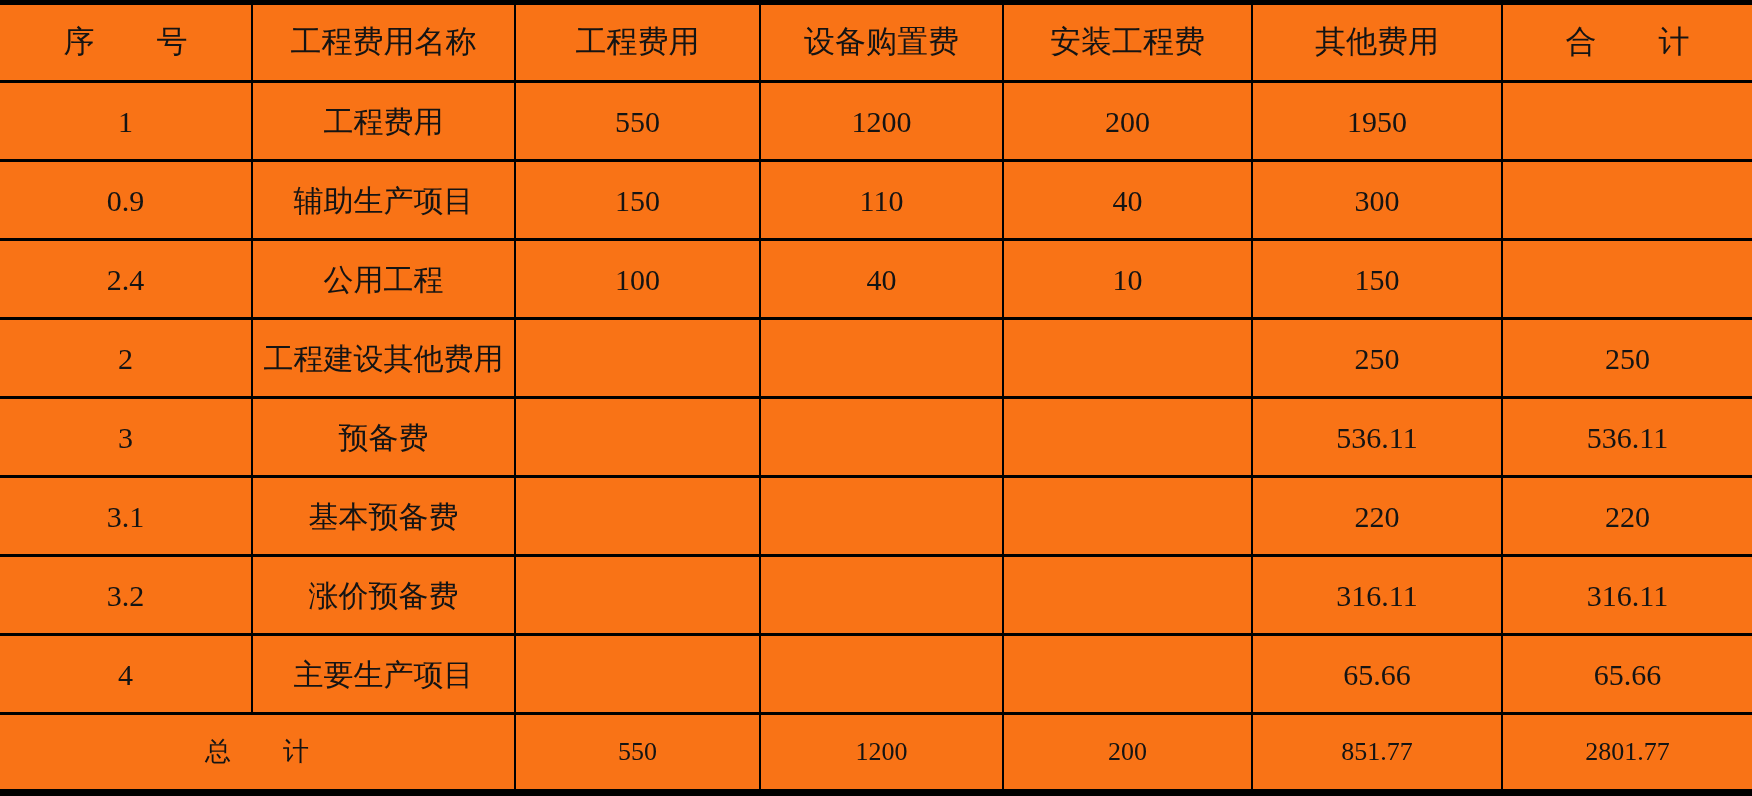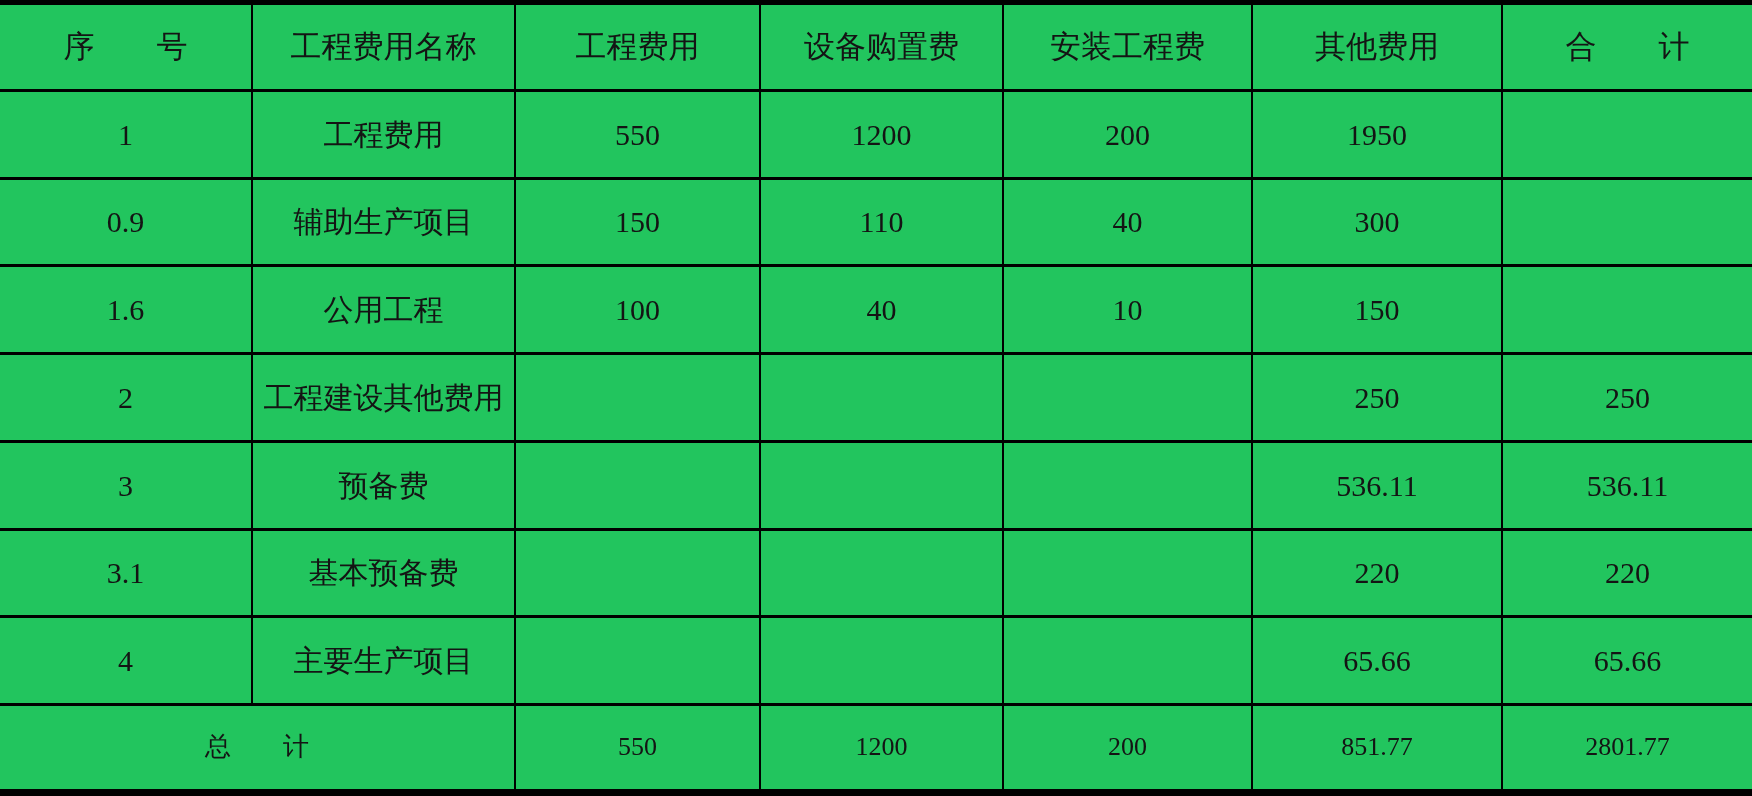--- a/index.html
+++ b/index.html
@@ -3,21 +3,21 @@
 <meta charset="utf-8">
 <style>
   html, body {
     margin: 0;
     padding: 0;
     background: #ffffff;
   }
   .page {
     width: 1752px;
     height: 796px;
-    background: #22c55e;
+    background: #f97316;
     overflow: hidden;
   }
   table.cost-table {
     width: 1752px;
     height: 796px;
     table-layout: fixed;
     border-collapse: collapse;
     border-top: 5px solid #000000;
     border-bottom: 7px solid #000000;
     border-left: none;
@@ -87,21 +87,21 @@
       <td>0.9</td>
       <td>辅助生产项目</td>
       <td>150</td>
       <td>110</td>
       <td>40</td>
       <td>300</td>
       <td></td>
     </tr>
 
     <tr>
-      <td>1.6</td>
+      <td>2.4</td>
       <td>公用工程</td>
       <td>100</td>
       <td>40</td>
       <td>10</td>
       <td>150</td>
       <td></td>
     </tr>
 
     <tr>
       <td>2</td>
@@ -126,20 +126,29 @@
     <tr>
       <td>3.1</td>
       <td>基本预备费</td>
       <td></td>
       <td></td>
       <td></td>
       <td>220</td>
       <td>220</td>
     </tr>
 
+    <tr>
+      <td>3.2</td>
+      <td>涨价预备费</td>
+      <td></td>
+      <td></td>
+      <td></td>
+      <td>316.11</td>
+      <td>316.11</td>
+    </tr>
 
     <tr>
       <td>4</td>
       <td>主要生产项目</td>
       <td></td>
       <td></td>
       <td></td>
       <td>65.66</td>
       <td>65.66</td>
     </tr>

